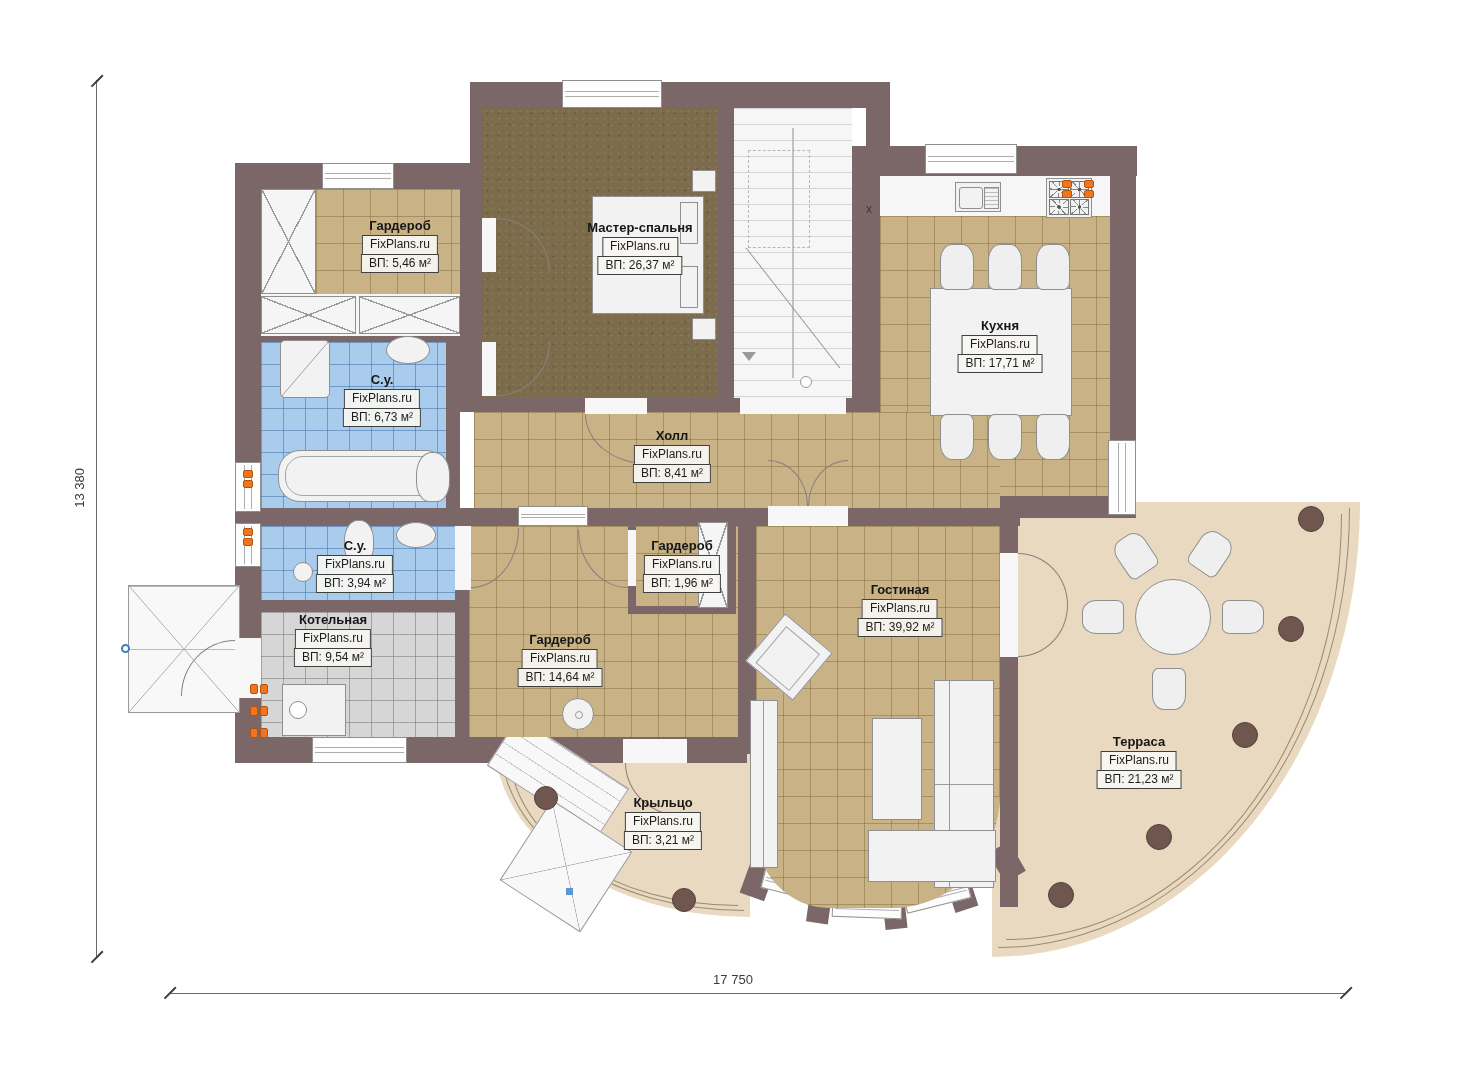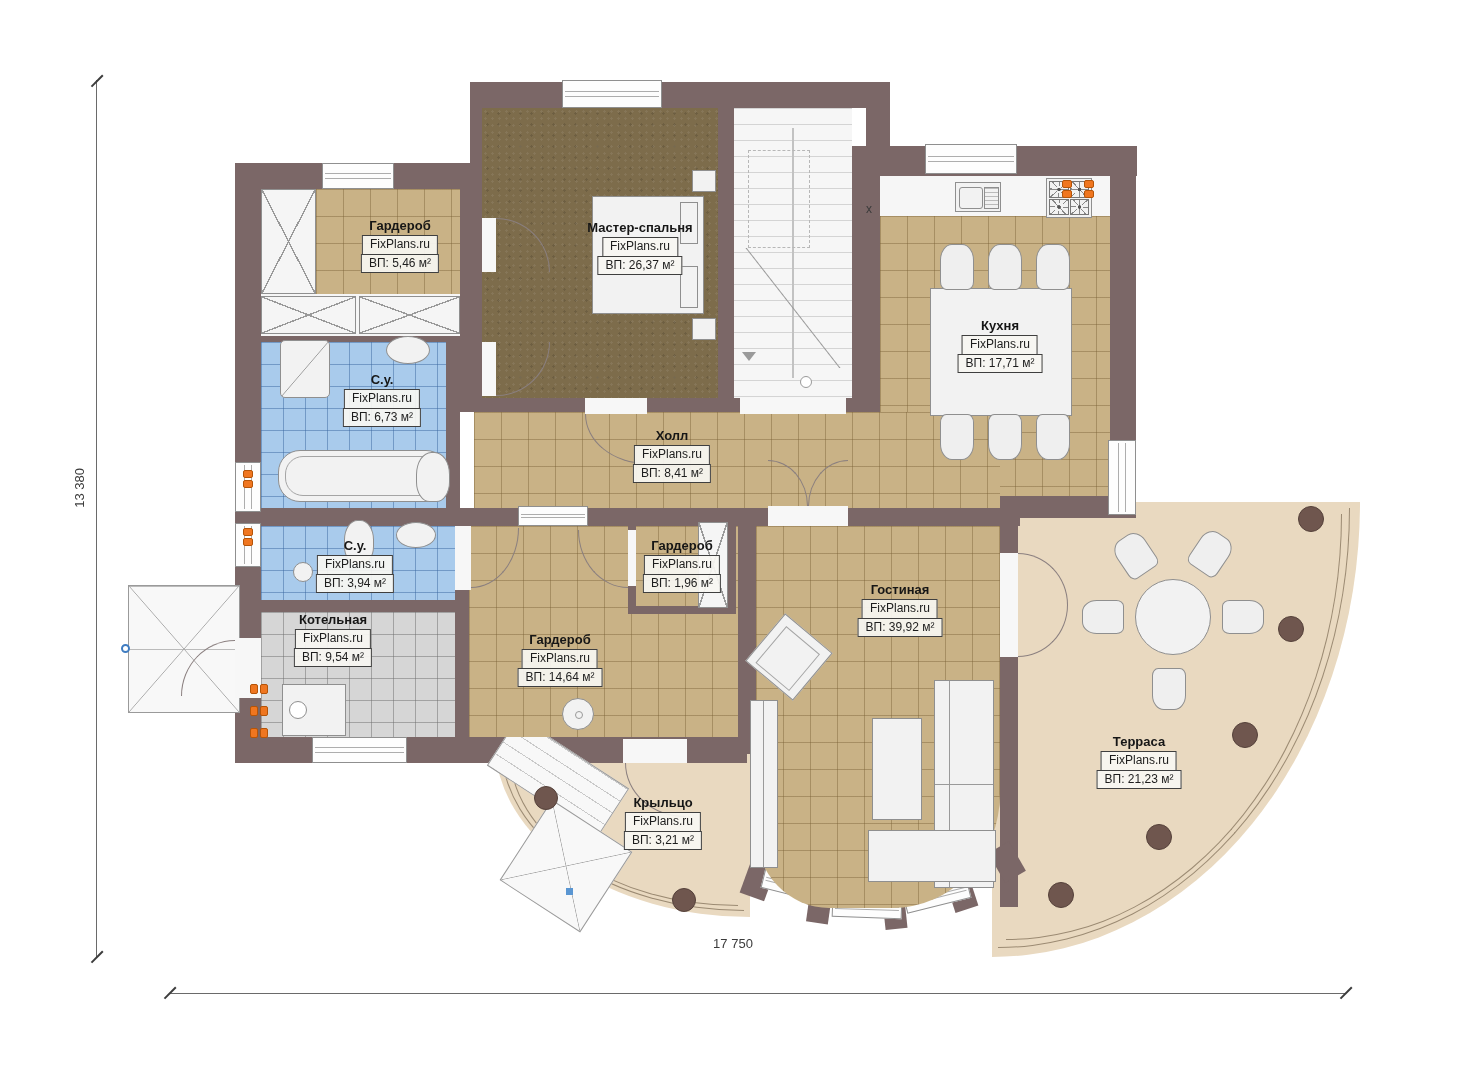--- a/index.html
+++ b/index.html
@@ -350,15 +350,15 @@
     <span class="lbl-box">ВП: 3,21 м²</span>
   </div>
 
   <div class="dimline" style="left:96px;top:80px;width:1px;height:878px;"></div>
   <div class="tick" style="left:89px;top:80px;"></div>
   <div class="tick" style="left:89px;top:956px;"></div>
   <div class="dimtext" style="left:72px;top:468px;writing-mode:vertical-rl;transform:rotate(180deg);">13 380</div>
   <div class="dimline" style="left:170px;top:993px;width:1176px;height:1px;"></div>
   <div class="tick" style="left:162px;top:992px;"></div>
   <div class="tick" style="left:1338px;top:992px;"></div>
-  <div class="dimtext" style="left:733px;top:936px;transform:translateX(-50%);text-align:right;">17 750</div>
+  <div class="dimtext" style="left:733px;top:972px;transform:translateX(-50%);text-align:right;">17 750</div>
 
 </div>
 
 </body></html>

